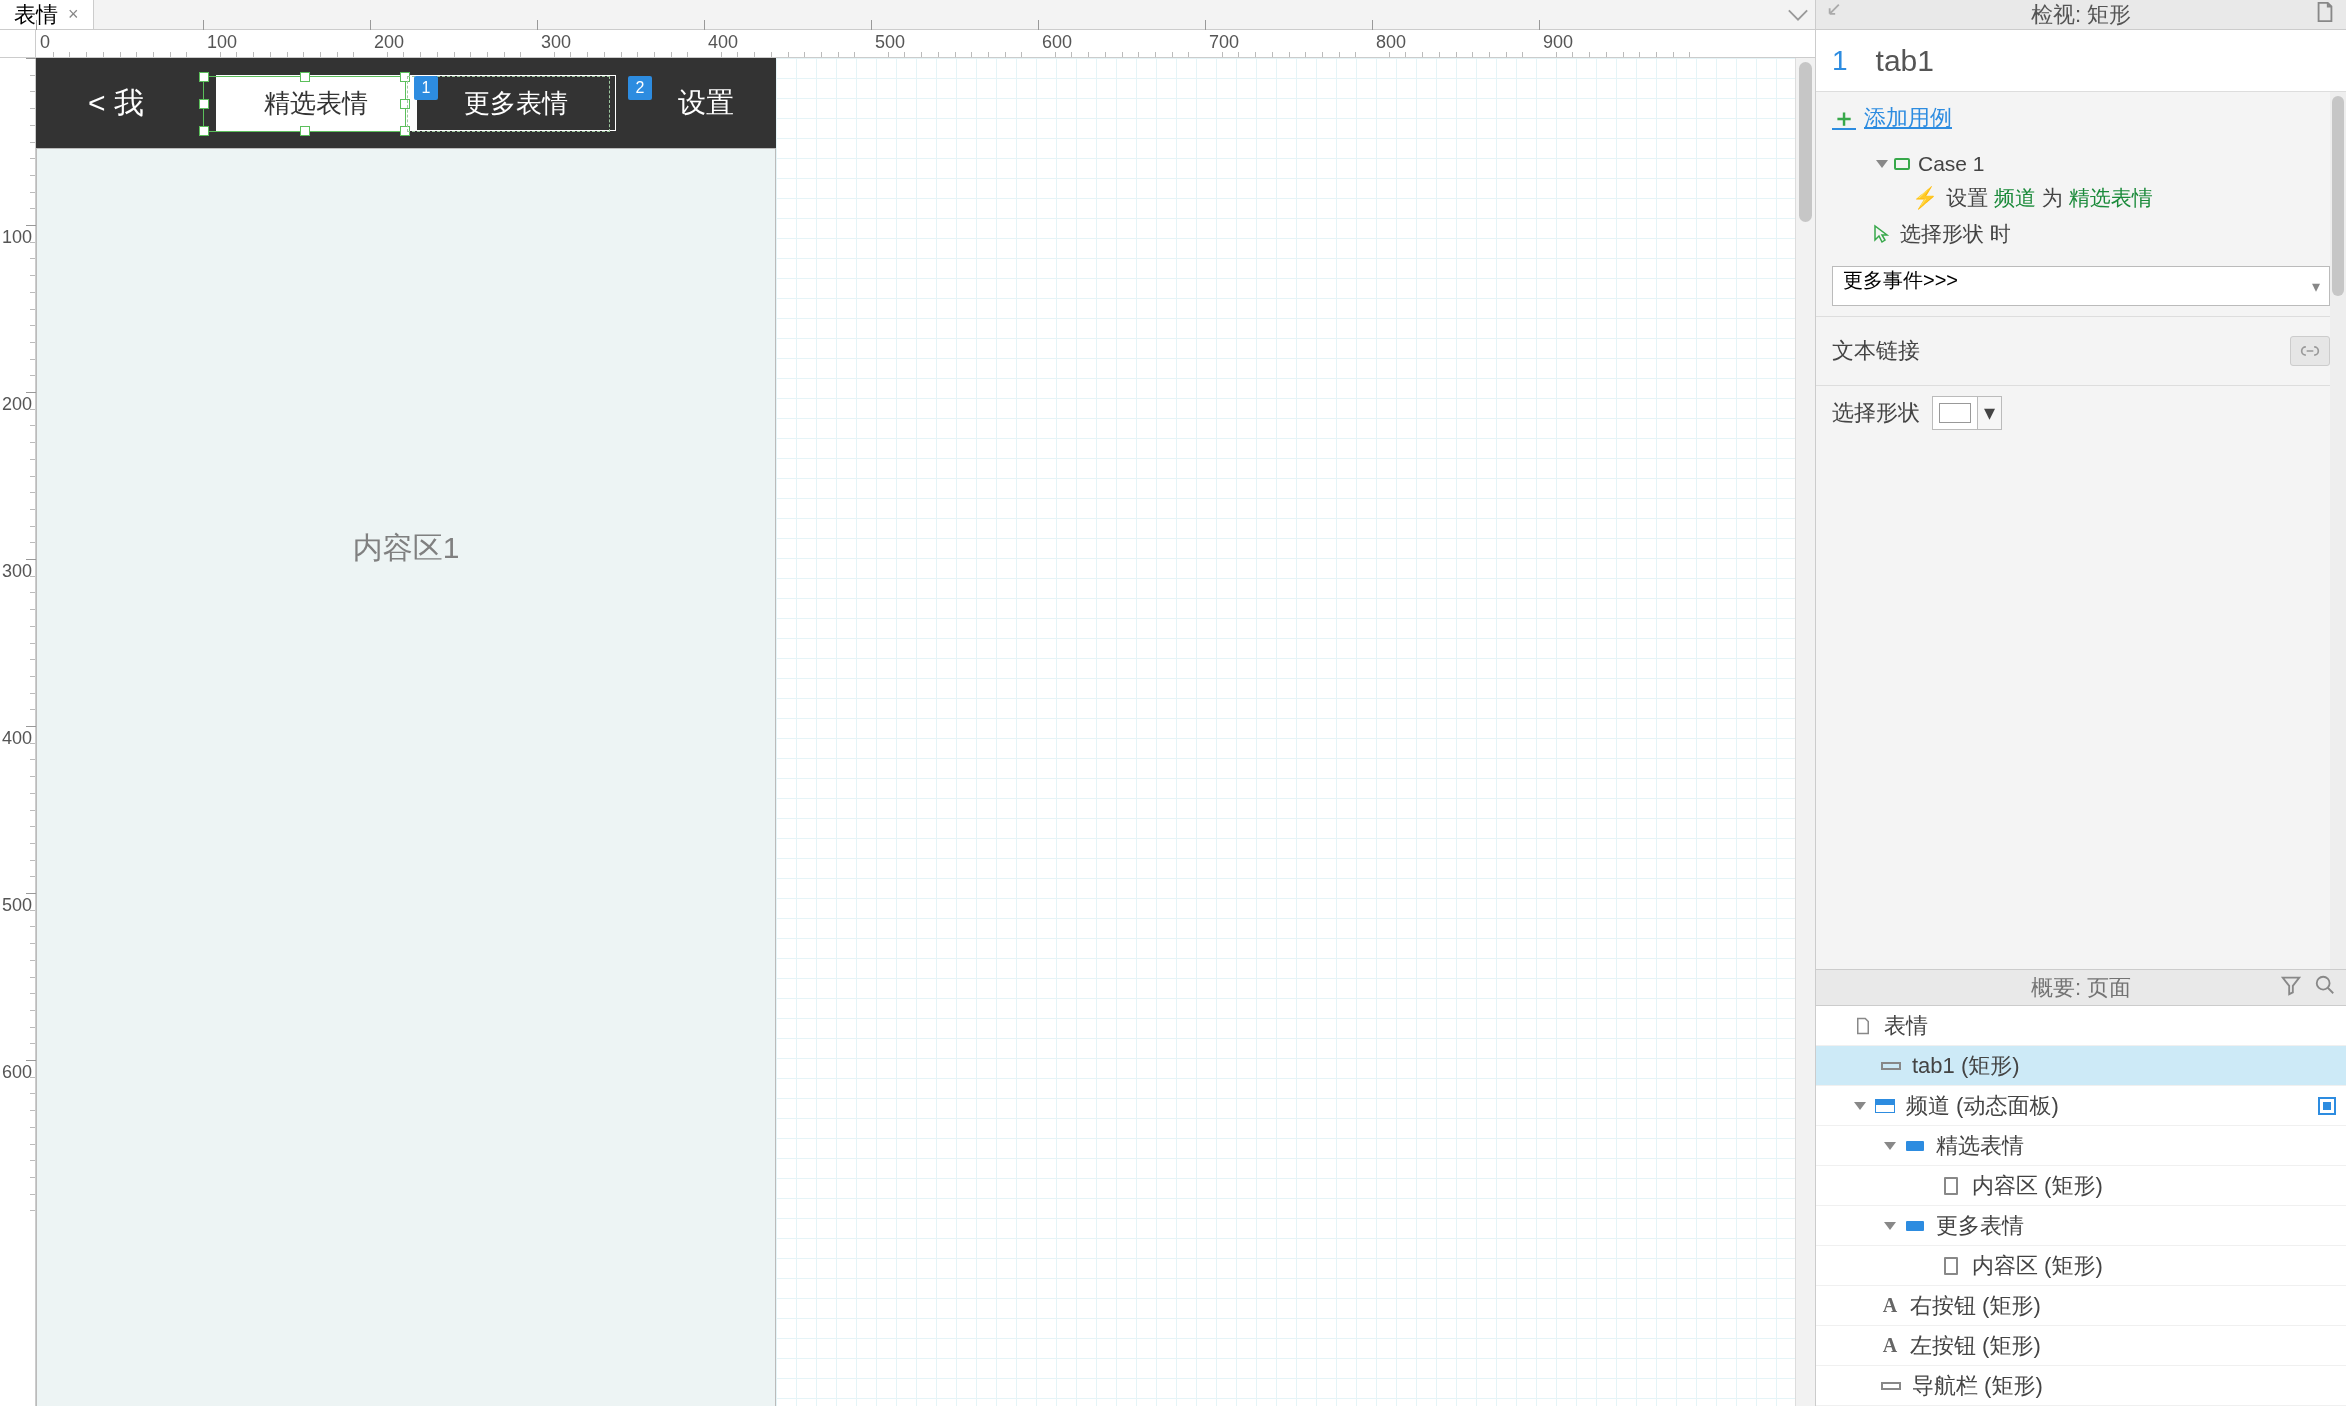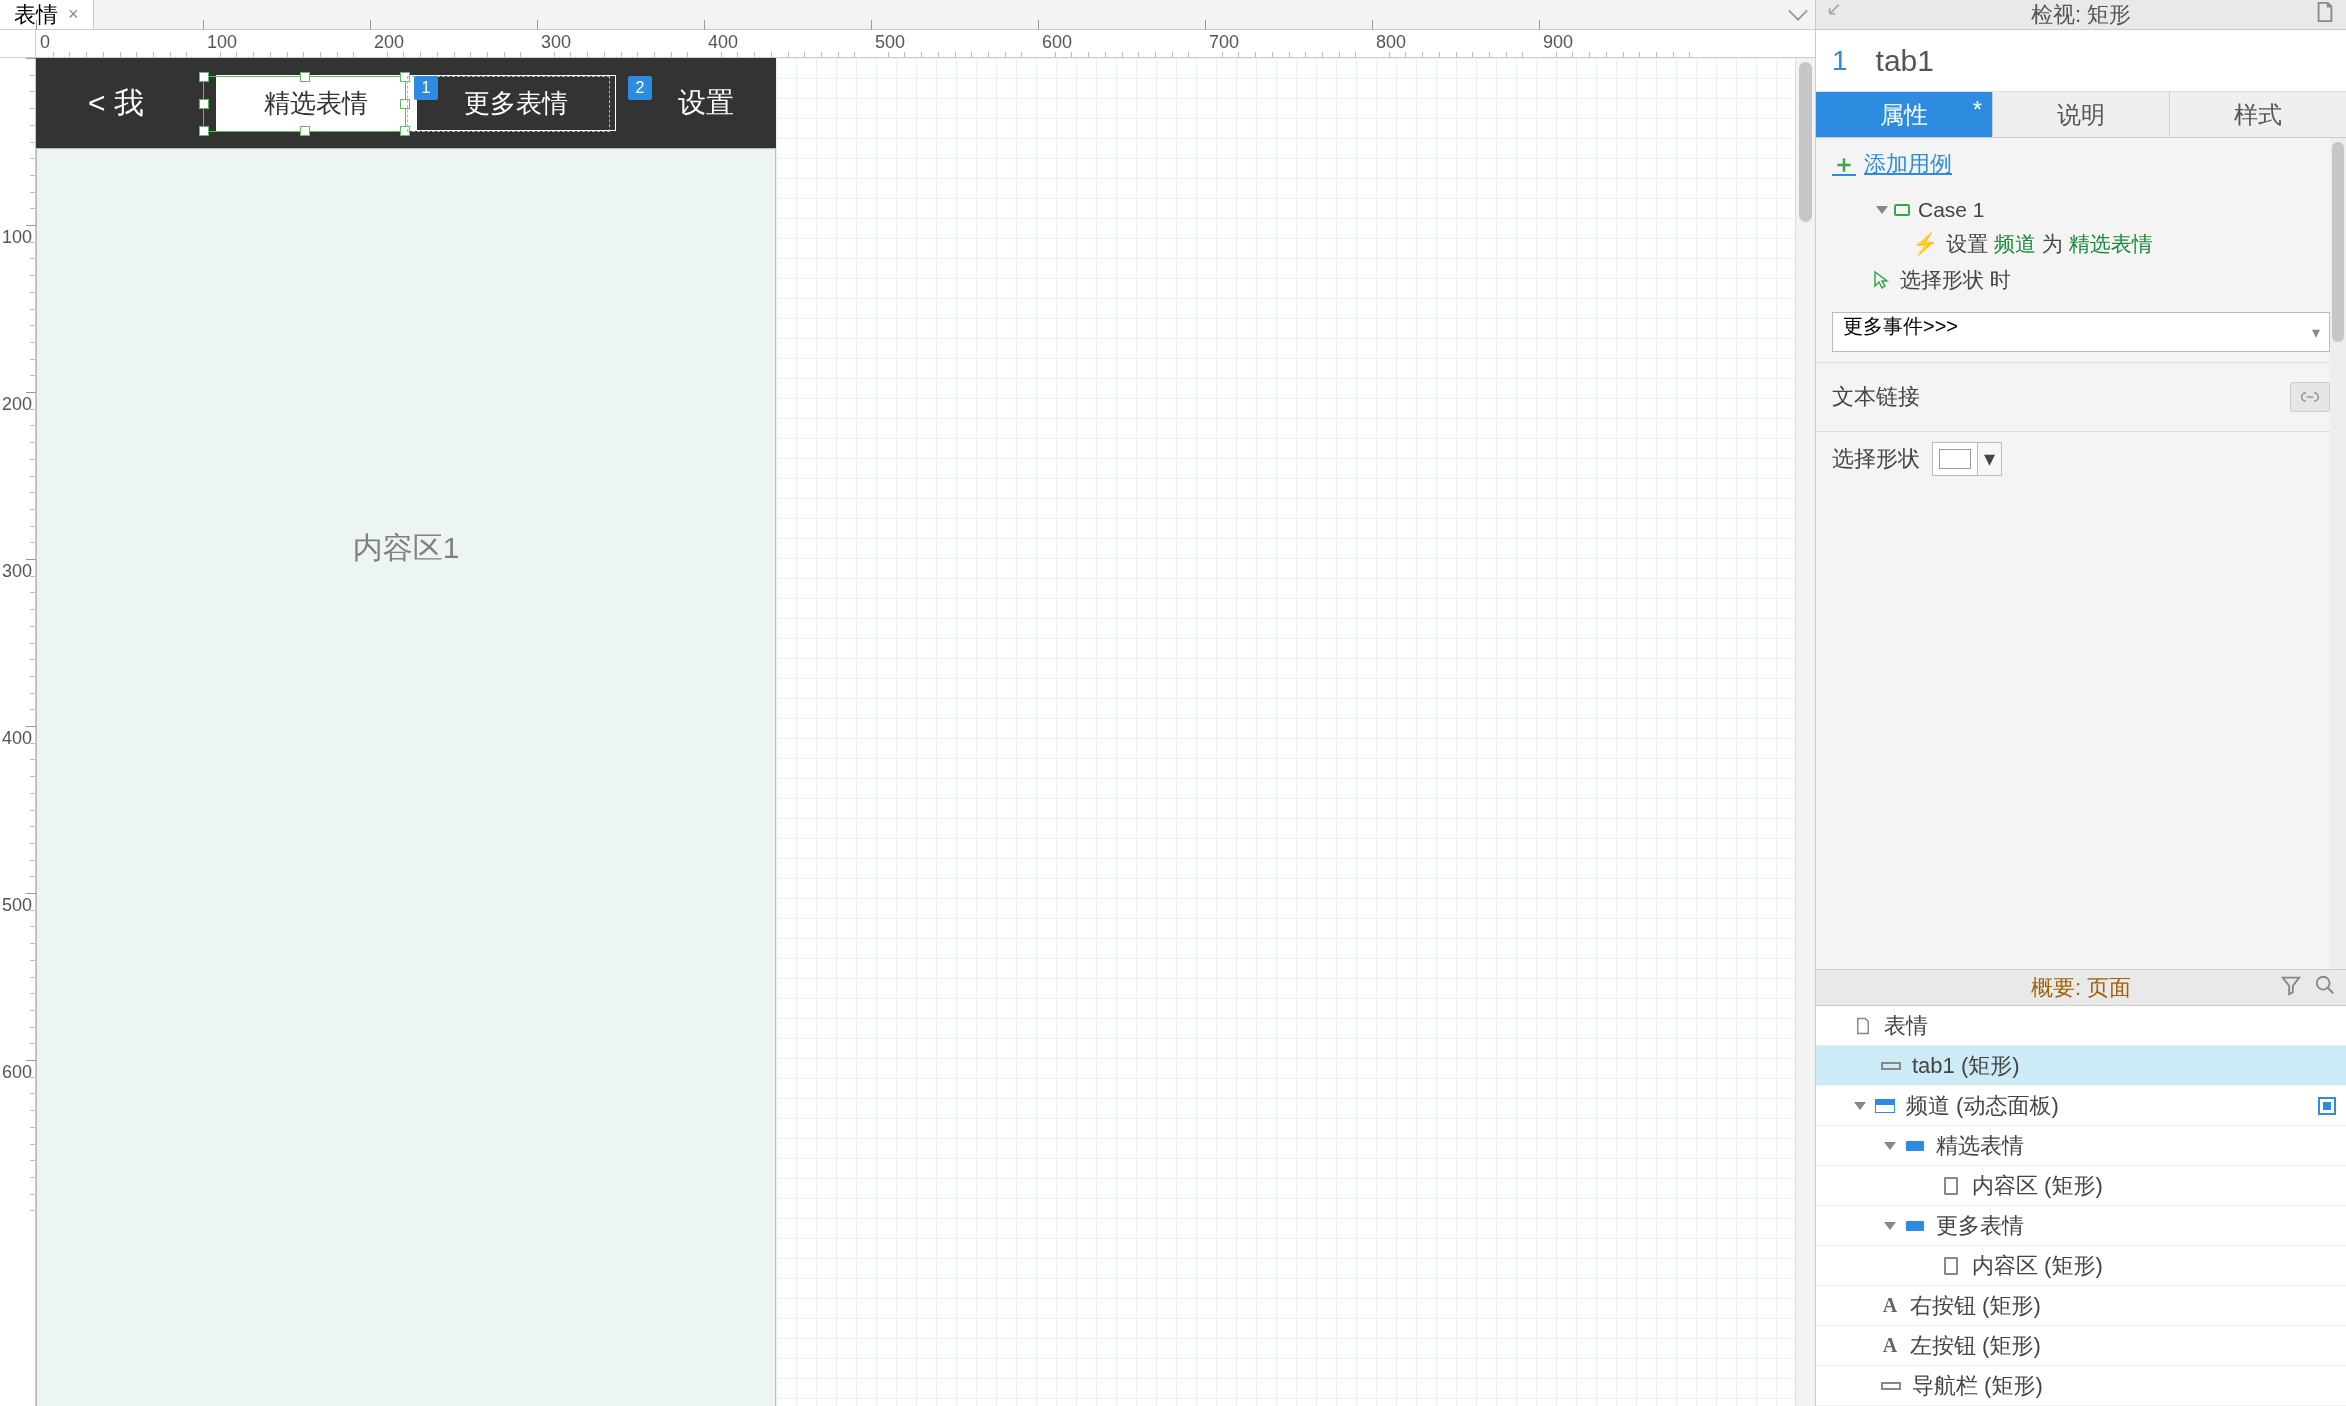--- a/index.html
+++ b/index.html
@@ -109,21 +109,21 @@
 .textlink-row { display:flex; align-items:center; justify-content:space-between; height:48px; font-size:22px; color:#444; }
 .link-btn { width:40px; height:30px; background:#e6e6e6; border:1px solid #ccc; border-radius:3px; display:flex; align-items:center; justify-content:center; color:#999;}
 .link-btn svg { width:20px;height:14px;}
 
 .shape-row { display:flex; align-items:center; gap:12px; font-size:22px; color:#444; margin-top:10px;}
 .shape-picker { width:46px; height:34px; border:1px solid #bbb; background:#fff; position:relative;}
 .shape-picker .inner { position:absolute; inset:6px; border:1px solid #999;}
 .shape-dd { width:24px; height:34px; border:1px solid #bbb; border-left:none; background:#f6f6f6; display:flex; align-items:center; justify-content:center;}
 
 .outline-panel { border-top: 1px solid #ccc; background:#f4f4f4; }
-.outline-header { height: 36px; background:#e9e9e9; display:flex; align-items:center; justify-content:center; font-size:22px; color:#a16207; border-bottom:1px solid #ccc; position:relative;}
+.outline-header { height: 36px; background:#e9e9e9; display:flex; align-items:center; justify-content:center; font-size:22px; color:#737373; border-bottom:1px solid #ccc; position:relative;}
 .outline-header .oh-right { position:absolute; right:10px; display:flex; gap:12px; color:#888;}
 .outline-header .oh-right svg { width:22px; height:22px; }
 .outline-tree { background:#fff; }
 .ot-row { display:flex; align-items:center; gap:10px; height:40px; padding:0 10px; font-size:22px; color:#444; border-bottom:1px solid #f0f0f0;}
 .ot-row.sel { background:#cdeaf7; }
 .ot-i0{padding-left:12px}.ot-i1{padding-left:40px}.ot-i2{padding-left:70px}.ot-i3{padding-left:100px}
 .ot-tri { display:inline-block; width:0;height:0;border-left:8px solid #888;border-top:6px solid transparent;border-bottom:6px solid transparent; transform:rotate(90deg);}
 .ot-placeholder { display:inline-block; width:14px; }
 .ot-ic { width:22px; height:16px; display:inline-flex; align-items:center; justify-content:center;}
 .ic-page svg, .ic-rect svg { width:18px;height:18px; color:#888;}
@@ -429,28 +429,20 @@
             <path d="M5 2 H15 L19 6 V22 H5 Z M15 2 V6 H19" stroke="currentColor" stroke-width="2" fill="none"></path>
           </svg>
       </span>
     </div>
 
     <div class="name-row">
       <span class="footnote-num">1</span>
       <span class="shape-name">tab1</span>
     </div>
 
-    <div class="insp-tabs">
-      <div class="insp-tab active">
-        <span>属性</span>
-        <span class="dirty">*</span>
-      </div>
-      <div class="insp-tab">说明</div>
-      <div class="insp-tab">样式</div>
-    </div>
 
     <div class="insp-body">
       <div class="insp-scroll">
           <div class="insp-scroll-thumb"></div>
         </div>
       <div class="section">
         <div class="add-case">
           <span class="plus-ic">＋</span>
           <span>添加用例</span>
         </div>

